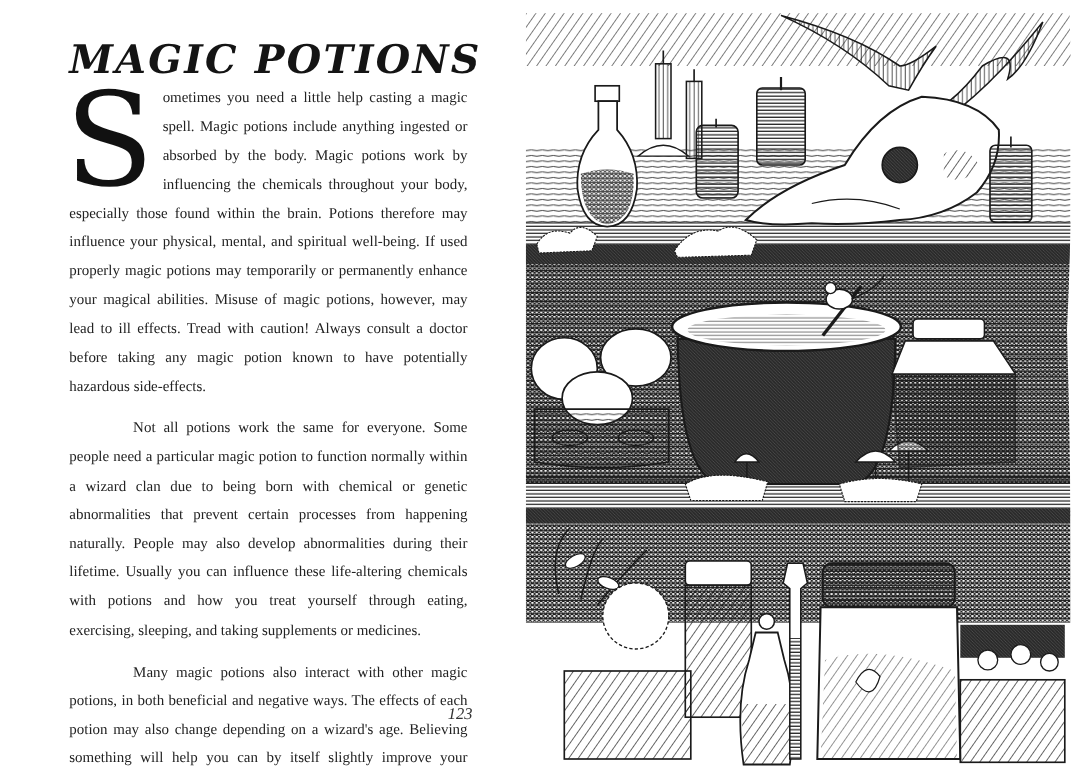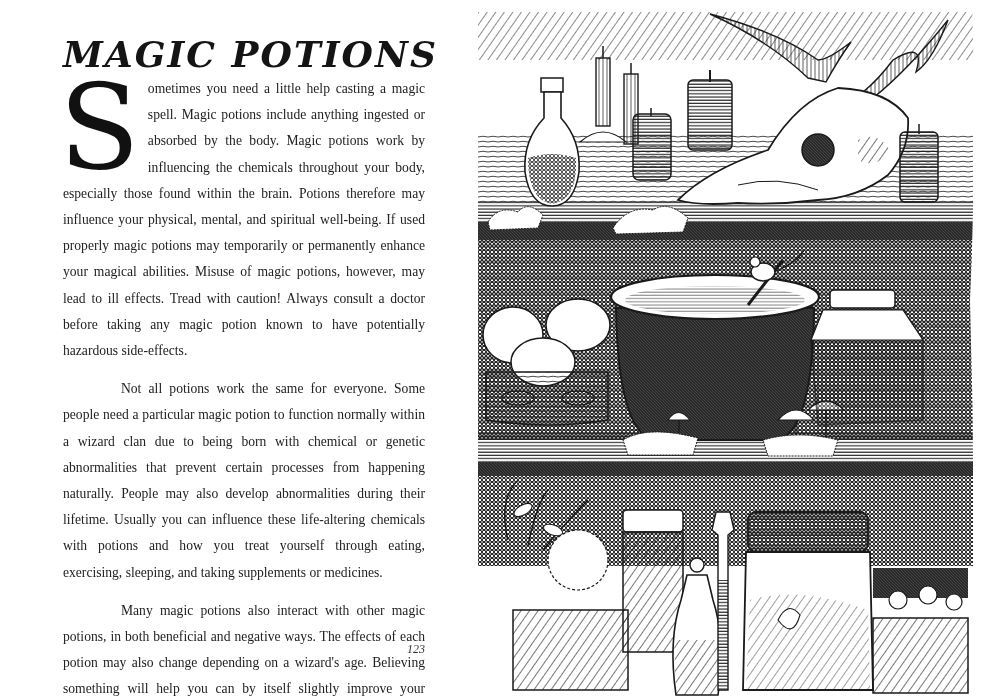--- a/index.html
+++ b/index.html
@@ -17,21 +17,21 @@
     color: #222; text-align: justify;
   }
   .body-text p { margin: 0; }
   .body-text p + p { margin-top: 12px; text-indent: 58px; }
   .drop-cap {
     float: left; font-family: "DejaVu Serif", serif; font-size: 118px; line-height: 98px;
     height: 100px; margin: 2px 8px 0 -4px; color: #111; font-weight: 400;
   }
   .page-number {
     position: absolute; left: 407px; top: 642px;
-    font-family: "Liberation Serif", serif; font-style: italic; font-size: 12px; color: #333;
+    font-family: "Liberation Serif", serif; font-style: italic; font-size: 15px; color: #333;
   }
   .page-right { position: absolute; left: 478px; top: 0; width: 503px; height: 700px; }
   .page-right svg { display: block; }
 </style>
 </head>
 <body>
 
 <div class="spread">
 
   <div class="page-left">

